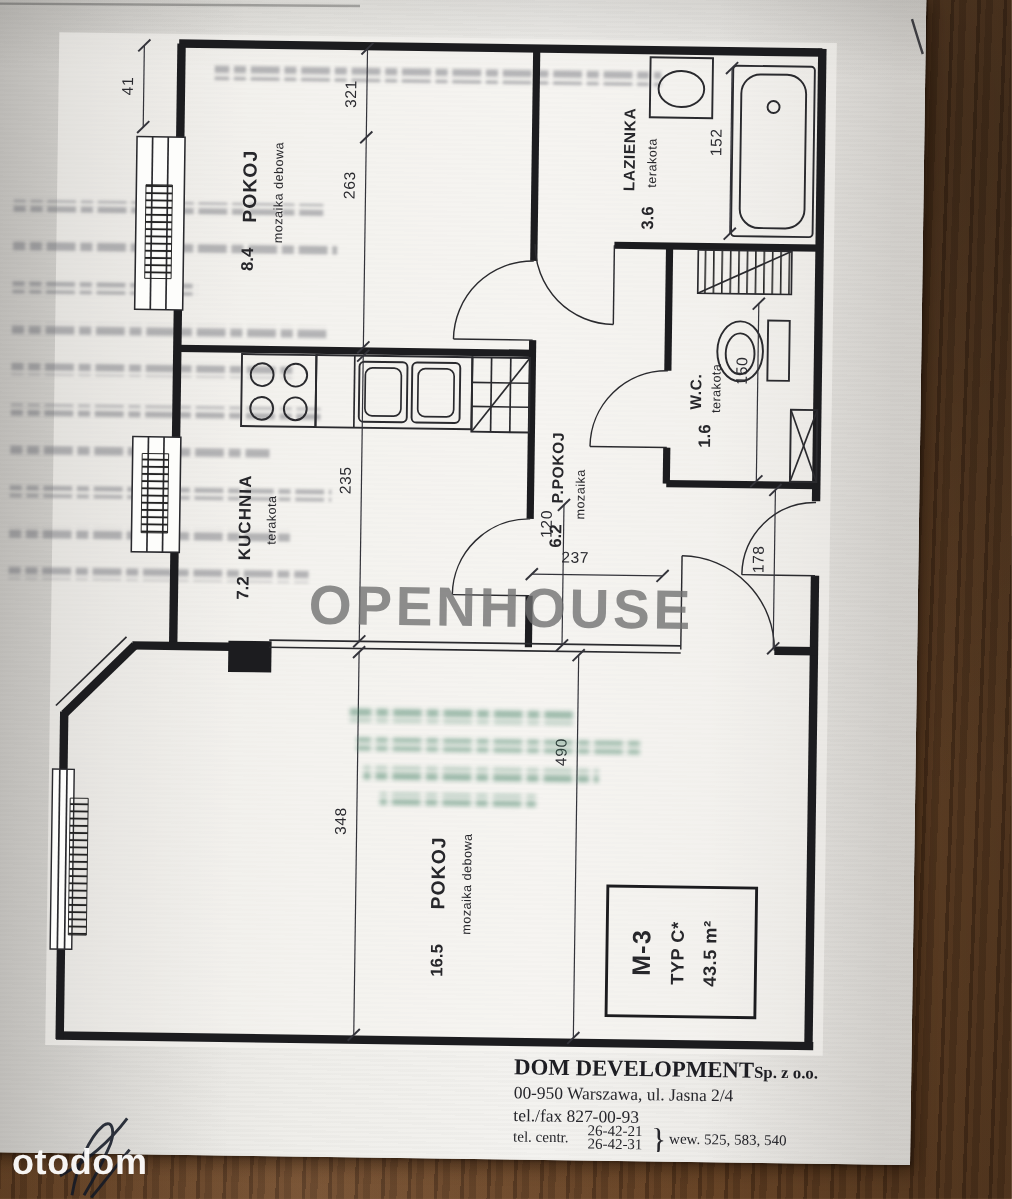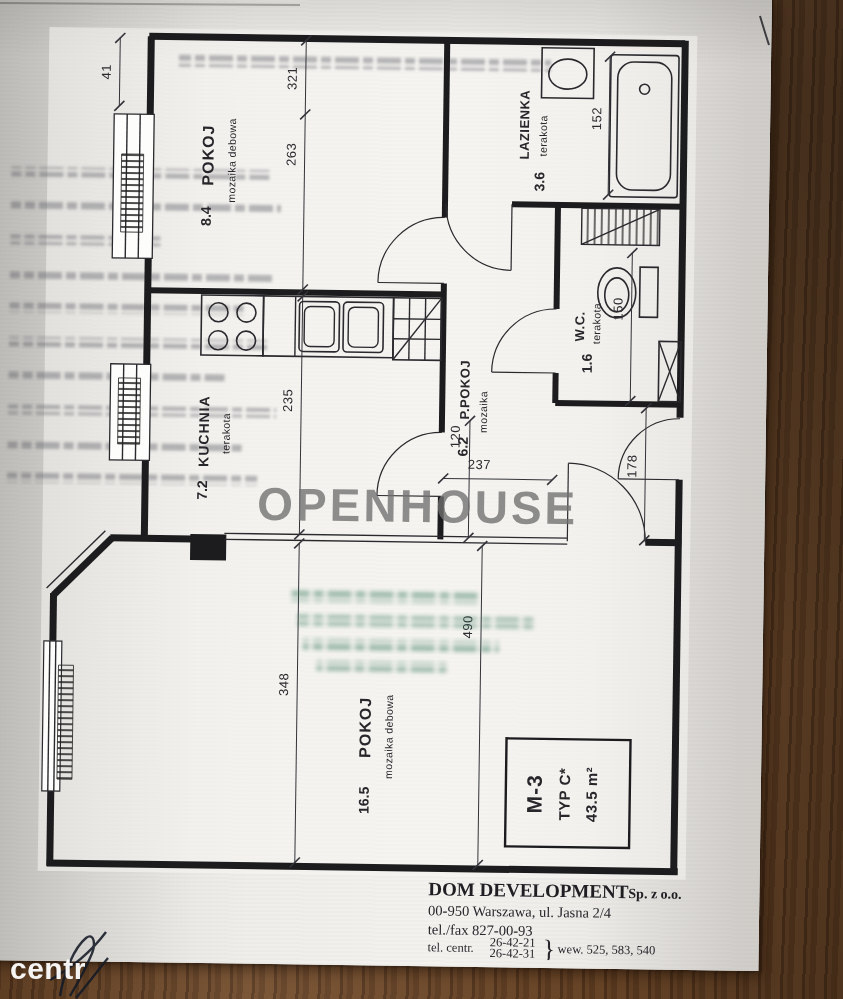--- a/index.html
+++ b/index.html
@@ -338,13 +338,13 @@
 <svg class="overlay" width="843" height="999" viewBox="0 0 843 999">
   <path d="M0 3 L300 5" stroke="rgba(50,50,50,.35)" stroke-width="2" fill="none"></path>
   <path d="M760 16 C763 26 766 36 769 45" stroke="#24242a" stroke-width="2" fill="none" opacity=".85"></path>
   <g stroke="#141a26" stroke-width="2.4" fill="none" opacity=".88">
     <path d="M60 996 C64 972 74 948 86 938 C94 932 97 944 90 958 C84 972 76 986 70 996"></path>
     <path d="M50 980 C68 970 88 956 106 932"></path>
     <path d="M76 998 C88 984 98 970 108 958"></path>
   </g>
 </svg>
 
-<div class="otodom">centr</div>
+<div class="otodom">otodom</div>
 
 </body></html>

